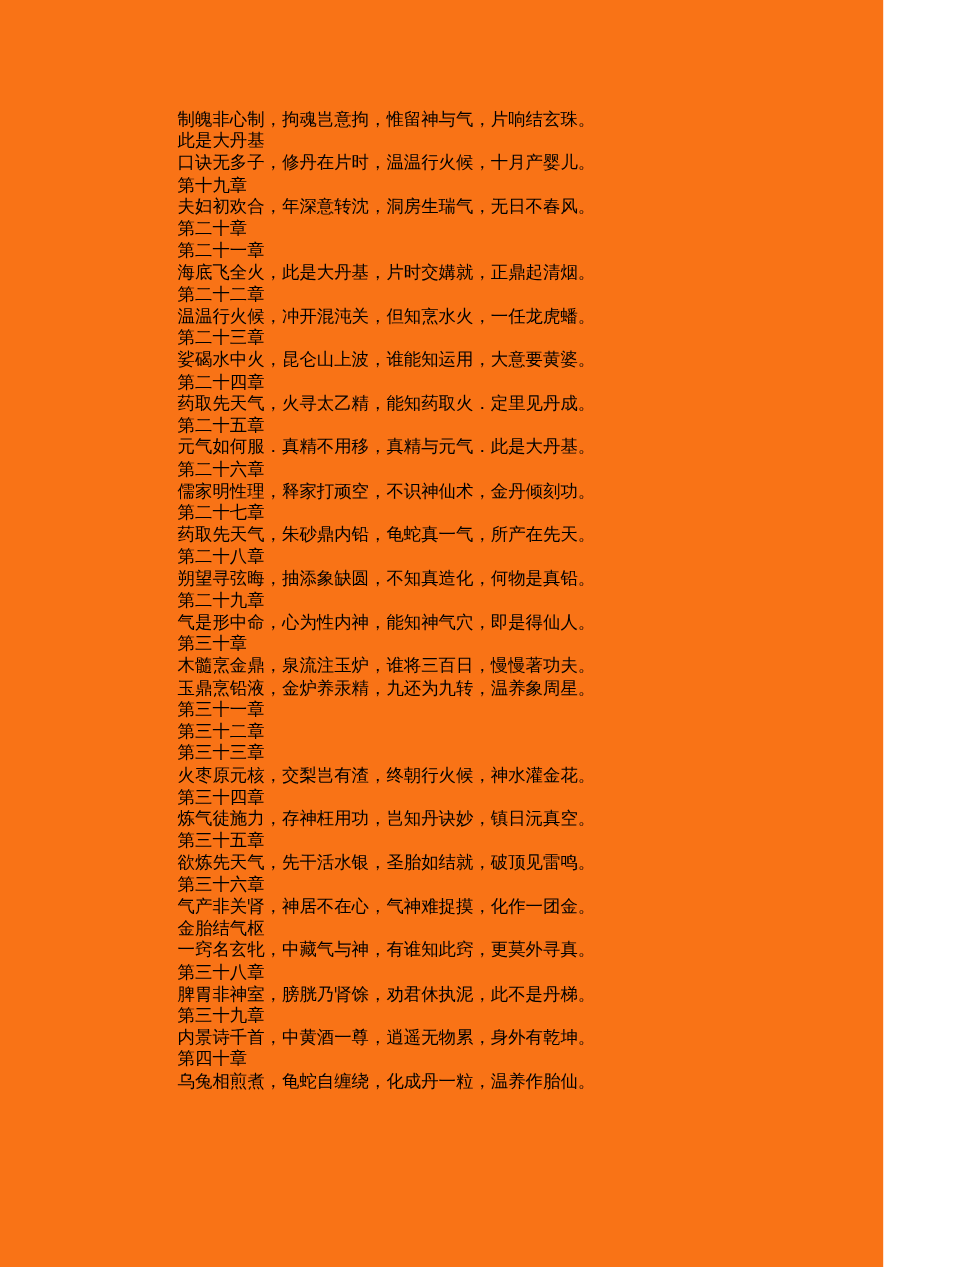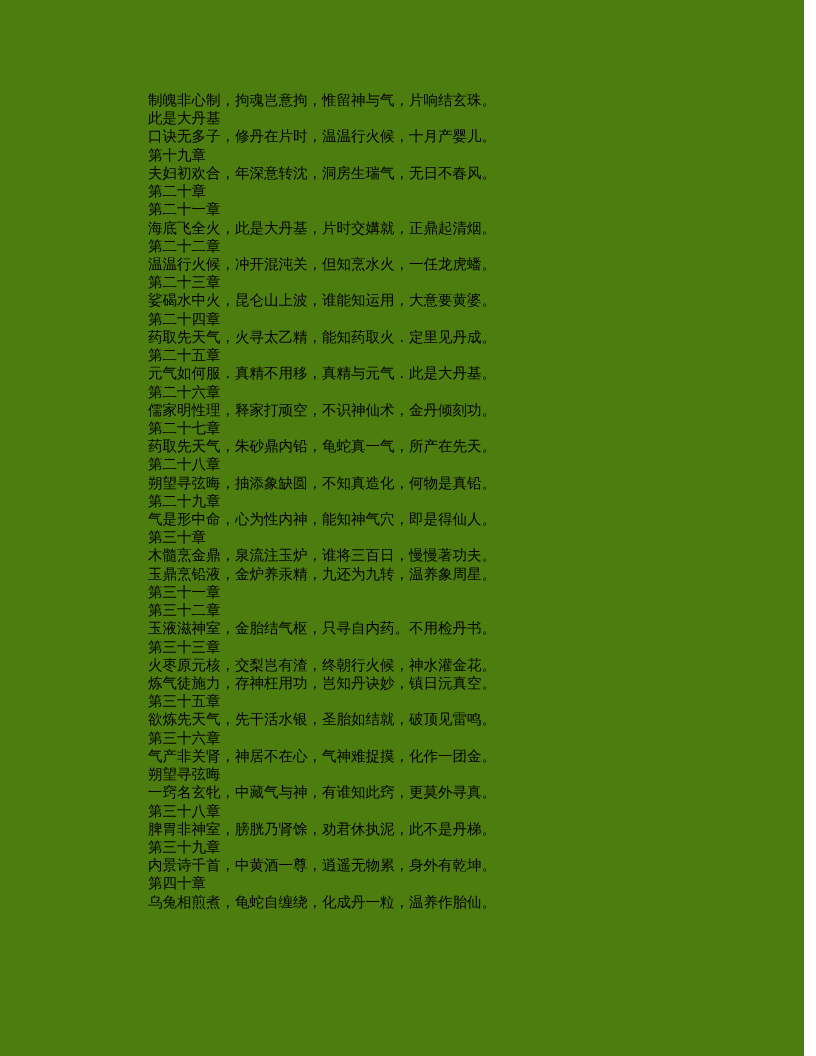--- a/index.html
+++ b/index.html
@@ -2,23 +2,23 @@
 <html><head>
 <meta charset="utf-8">
 <style>
   html, body {
     margin: 0;
     padding: 0;
     background: #ffffff;
   }
   .page {
     position: relative;
-    width: 804px;
+    width: 736px;
     height: 1056px;
-    background: #4d7c0f;
+    background: #f97316;
     overflow: hidden;
     font-family: Liberation Serif, serif;
   }
   .text-block {
     position: absolute;
     left: 148px;
     top: 91px;
     width: 560px;
     color: #000000;
     font-size: 14.5px;
@@ -59,29 +59,29 @@
       <div class="line verse-line">药取先天气，朱砂鼎内铅，龟蛇真一气，所产在先天。</div>
       <div class="line chapter-heading">第二十八章</div>
       <div class="line verse-line">朔望寻弦晦，抽添象缺圆，不知真造化，何物是真铅。</div>
       <div class="line chapter-heading">第二十九章</div>
       <div class="line verse-line">气是形中命，心为性内神，能知神气穴，即是得仙人。</div>
       <div class="line chapter-heading">第三十章</div>
       <div class="line verse-line">木髓烹金鼎，泉流注玉炉，谁将三百日，慢慢著功夫。</div>
       <div class="line verse-line">玉鼎烹铅液，金炉养汞精，九还为九转，温养象周星。</div>
       <div class="line chapter-heading">第三十一章</div>
       <div class="line chapter-heading">第三十二章</div>
-      <div class="line verse-line">玉液滋神室，金胎结气枢，只寻自内药。不用检丹书。</div>
       <div class="line chapter-heading">第三十三章</div>
       <div class="line verse-line">火枣原元核，交梨岂有渣，终朝行火候，神水灌金花。</div>
+      <div class="line chapter-heading">第三十四章</div>
       <div class="line verse-line">炼气徒施力，存神枉用功，岂知丹诀妙，镇日沅真空。</div>
       <div class="line chapter-heading">第三十五章</div>
       <div class="line verse-line">欲炼先天气，先干活水银，圣胎如结就，破顶见雷鸣。</div>
       <div class="line chapter-heading">第三十六章</div>
       <div class="line verse-line">气产非关肾，神居不在心，气神难捉摸，化作一团金。</div>
-      <div class="line chapter-heading">朔望寻弦晦</div>
+      <div class="line chapter-heading">金胎结气枢</div>
       <div class="line verse-line">一窍名玄牝，中藏气与神，有谁知此窍，更莫外寻真。</div>
       <div class="line chapter-heading">第三十八章</div>
       <div class="line verse-line">脾胃非神室，膀胱乃肾馀，劝君休执泥，此不是丹梯。</div>
       <div class="line chapter-heading">第三十九章</div>
       <div class="line verse-line">内景诗千首，中黄酒一尊，逍遥无物累，身外有乾坤。</div>
       <div class="line chapter-heading">第四十章</div>
       <div class="line verse-line">乌兔相煎煮，龟蛇自缠绕，化成丹一粒，温养作胎仙。</div>
     </div>
 </div>
 

